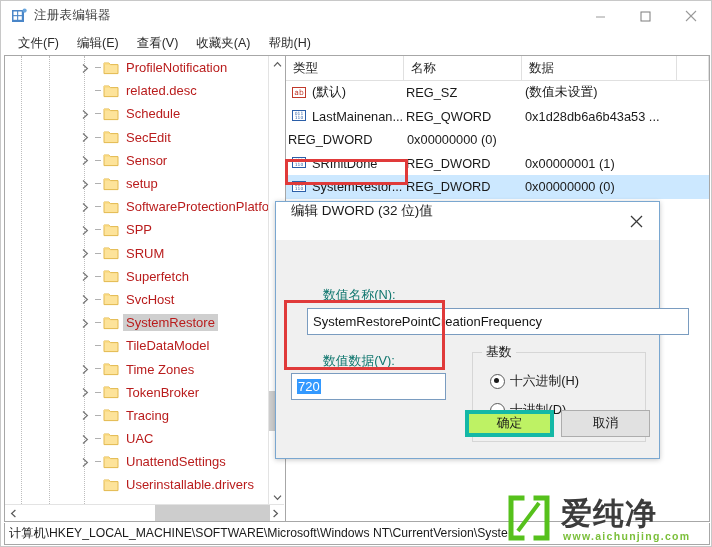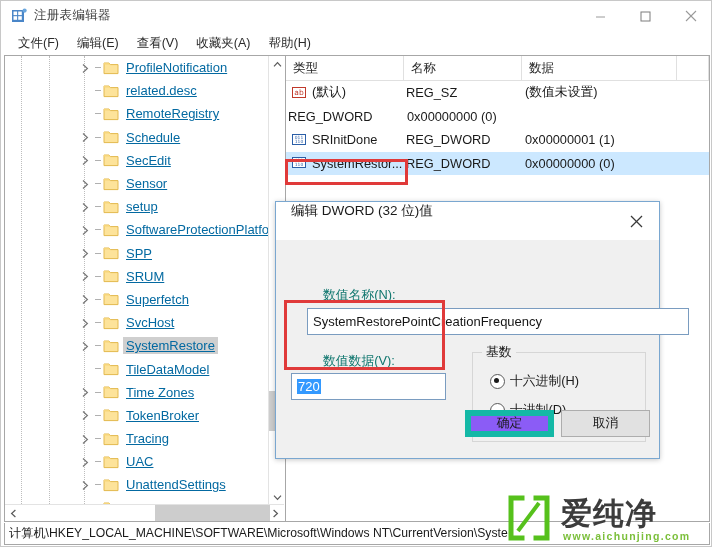--- a/index.html
+++ b/index.html
@@ -72,23 +72,22 @@
   .tree-list {
     position: absolute; left: 0; top: 0;
     width: 264px; height: 450px;
     overflow: hidden;
   }
   .tree-row {
     position: relative;
     height: 23.2px;
     display: flex; align-items: center;
     padding-left: 70px;
-    font-size: 13px; color: #0369a1;
+    font-size: 13px; color: #b91c1c;
     white-space: nowrap;
-    text-decoration: underline;
   }
   .tree-row .lbl {
     padding: 1px 3px;
   }
   .tree-row.sel .lbl { background: #cfcfcf; }
   .chev {
     position: absolute; left: 76px;
     width: 10px; height: 10px;
     color: #6d6d6d;
   }
@@ -254,21 +253,21 @@
   }
   .dlg-btn {
     position: absolute;
     width: 89px; height: 27px;
     background: #e1e1e1;
     border: 1px solid #adadad;
     box-sizing: border-box;
     display: flex; align-items: center; justify-content: center;
     font-size: 12.8px; color: #1a1a1a;
   }
-  .dlg-btn.primary { border: 6px solid #14b8a6; background: #8b5cf6; }
+  .dlg-btn.primary { border: 4px solid #14b8a6; background: #bef264; }
 
   
   .annot {
     position: absolute;
     border: 3px solid #e03a3a;
     box-sizing: border-box;
     pointer-events: none;
   }
 
   
@@ -358,28 +357,20 @@
           </div>
           <div class="tree-row">
             <span class="dash" style="top: 11px;"></span>
             <span class="folder"><svg width="16" height="14" viewBox="0 0 16 14">
                 <path d="M1 2 L6 2 L7.3 3.6 L15 3.6 L15 12.6 L1 12.6 Z" fill="#fde39a" stroke="#e3b94e" stroke-width="1"></path>
                 <path d="M1 2 L6 2 L7.3 3.6 L1 3.6 Z" fill="#f7d67a"></path>
               </svg></span>
             <span class="lblwrap"><span class="lbl">related.desc</span></span>
           </div>
           <div class="tree-row">
-            <span class="dash" style="top: 11px;"></span>
-            <span class="folder"><svg width="16" height="14" viewBox="0 0 16 14">
-                <path d="M1 2 L6 2 L7.3 3.6 L15 3.6 L15 12.6 L1 12.6 Z" fill="#fde39a" stroke="#e3b94e" stroke-width="1"></path>
-                <path d="M1 2 L6 2 L7.3 3.6 L1 3.6 Z" fill="#f7d67a"></path>
-              </svg></span>
-            <span class="lblwrap"><span class="lbl">RemoteRegistry</span></span>
-          </div>
-          <div class="tree-row">
             <span class="chev">
               <svg width="9" height="11" viewBox="0 0 9 11">
                 <path d="M2 1.5 L6.4 5.5 L2 9.5" fill="none" stroke="#767676" stroke-width="1.2"></path>
               </svg>
             </span>
             <span class="dash" style="top: 11px;"></span>
             <span class="folder"><svg width="16" height="14" viewBox="0 0 16 14">
                 <path d="M1 2 L6 2 L7.3 3.6 L15 3.6 L15 12.6 L1 12.6 Z" fill="#fde39a" stroke="#e3b94e" stroke-width="1"></path>
                 <path d="M1 2 L6 2 L7.3 3.6 L1 3.6 Z" fill="#f7d67a"></path>
               </svg></span>
@@ -626,20 +617,32 @@
               <span class="vicon"><svg width="15" height="14" viewBox="0 0 15 14">
                   <rect x="0.5" y="1.5" width="13" height="10" fill="#ffffff" stroke="#c0392b" stroke-width="1"></rect>
                   <text x="7" y="9.2" font-size="7.5" fill="#c0392b" text-anchor="middle" font-family="DejaVu Sans">ab</text>
                 </svg></span>
               <span>(默认)</span>
             </div>
             <div class="c-type">REG_SZ</div>
             <div class="c-data">(数值未设置)</div>
           </div>
           <div class="row">
+            <div class="c-name">
+              <span class="vicon"><svg width="15" height="14" viewBox="0 0 15 14">
+                  <rect x="0.5" y="1.5" width="13" height="10" fill="#ffffff" stroke="#2b5fa8" stroke-width="1"></rect>
+                  <text x="7" y="6" font-size="4.4" fill="#2b5fa8" text-anchor="middle" font-family="DejaVu Sans">011</text>
+                  <text x="7" y="10.4" font-size="4.4" fill="#2b5fa8" text-anchor="middle" font-family="DejaVu Sans">110</text>
+                </svg></span>
+              <span>LastMainenan...</span>
+            </div>
+            <div class="c-type">REG_QWORD</div>
+            <div class="c-data">0x1d28db6a6b43a53 ...</div>
+          </div>
+          <div class="row">
             <div class="c-type">REG_DWORD</div>
             <div class="c-data">0x00000000 (0)</div>
           </div>
           <div class="row">
             <div class="c-name">
               <span class="vicon"><svg width="15" height="14" viewBox="0 0 15 14">
                   <rect x="0.5" y="1.5" width="13" height="10" fill="#ffffff" stroke="#2b5fa8" stroke-width="1"></rect>
                   <text x="7" y="6" font-size="4.4" fill="#2b5fa8" text-anchor="middle" font-family="DejaVu Sans">011</text>
                   <text x="7" y="10.4" font-size="4.4" fill="#2b5fa8" text-anchor="middle" font-family="DejaVu Sans">110</text>
                 </svg></span>

